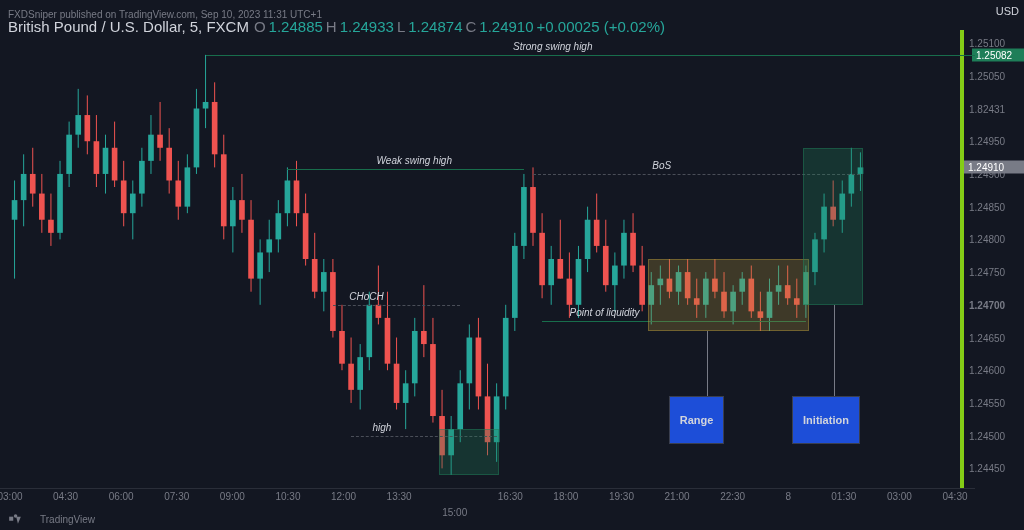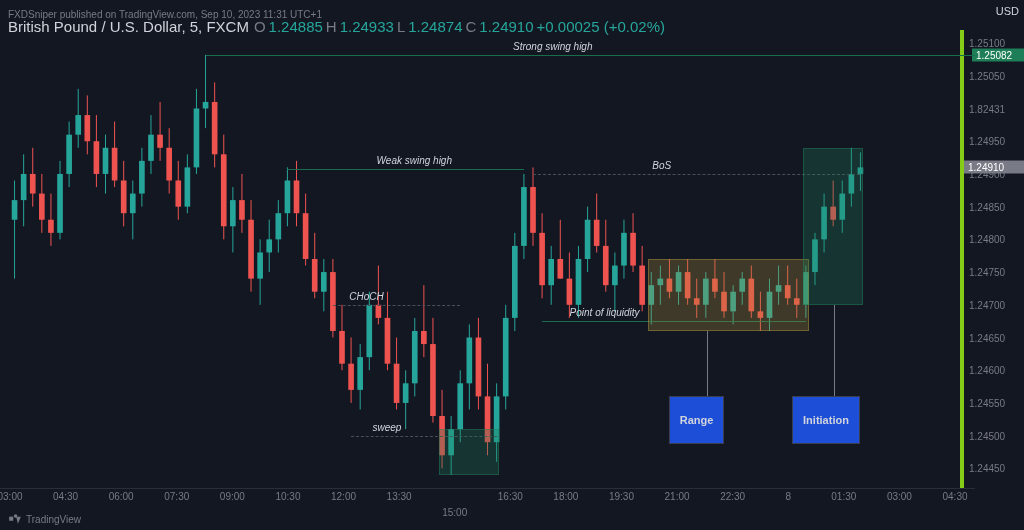--- a/index.html
+++ b/index.html
@@ -81,21 +81,21 @@
     color: #787b86;
   }
   .x-tick { position: absolute; top: 2px; transform: translateX(-50%); }
   .footer {
     position: absolute;
     bottom: 4px; left: 8px;
     font-size: 10px;
     color: #787b86;
     display: flex;
     align-items: center;
-    gap: 4px;
+    gap: 18px;
   }
   .annotation {
     position: absolute;
     font-size: 10px;
     font-style: italic;
     color: #d1d4dc;
     white-space: nowrap;
     z-index: 5;
   }
   .label-box {
@@ -357,21 +357,21 @@
   <div id="rects">
       <div class="rect init" style="left: 439.228px; top: 399.114px; width: 60.2138px; height: 45.8px;"></div>
       <div class="rect range" style="left: 648.43px; top: 229px; width: 160.267px; height: 71.9714px;"></div>
       <div class="rect init" style="left: 803.058px; top: 117.771px; width: 60.2138px; height: 157.029px;"></div>
     </div>
 
   
   <div class="annotation" id="ann-strong" style="left: 513.005px; top: 10.8629px;">Strong swing high</div>
   <div class="annotation" id="ann-weak" style="left: 376.569px; top: 125.363px;">Weak swing high</div>
   <div class="annotation" id="ann-choch" style="left: 349.282px; top: 260.8px;">CHoCH</div>
-  <div class="annotation" id="ann-sweep" style="left: 372.473px; top: 391.657px;">sweep</div>
+  <div class="annotation" id="ann-sweep" style="left: 372.473px; top: 391.657px;">high</div>
   <div class="annotation" id="ann-pol" style="left: 569.58px; top: 277.157px;">Point of liquidity</div>
   <div class="annotation" id="ann-bos" style="left: 652.346px; top: 129.943px;">BoS</div>
 
   
   <div class="label-box" id="lbl-range" style="left: 668.729px; top: 366.4px;">Range</div>
   <div class="label-box" id="lbl-init" style="left: 792.069px; top: 366.4px;">Initiation</div>
   <div class="label-callout" id="call-range" style="left: 706.729px; top: 300.971px; height: 65.4286px;"></div>
   <div class="label-callout" id="call-init" style="left: 834.069px; top: 274.8px; height: 91.6px;"></div>
 </div>
 
@@ -379,21 +379,21 @@
   <div class="y-unit">USD</div>
   <div id="y-ticks">
       <div class="y-tick" style="top: 13.0857px;">1.25100</div>
       <div class="y-tick" style="top: 45.8px;">1.25050</div>
       <div class="y-tick" style="top: 78.5143px;">1.82431</div>
       <div class="y-tick" style="top: 111.229px;">1.24950</div>
       <div class="y-tick" style="top: 143.943px;">1.24900</div>
       <div class="y-tick" style="top: 176.657px;">1.24850</div>
       <div class="y-tick" style="top: 209.371px;">1.24800</div>
       <div class="y-tick" style="top: 242.086px;">1.24750</div>
-      <div class="y-tick" style="top: 274.8px;">1.24700</div>
+      <div class="y-tick" style="top: 274.8px; font-weight: bold;">1.24700</div>
       <div class="y-tick" style="top: 307.514px;">1.24650</div>
       <div class="y-tick" style="top: 340.229px;">1.24600</div>
       <div class="y-tick" style="top: 372.943px;">1.24550</div>
       <div class="y-tick" style="top: 405.657px;">1.24500</div>
       <div class="y-tick" style="top: 438.371px;">1.24450</div>
     </div>
   <div class="y-badge green" id="badge-swing" style="top: 24.8629px;">1.25082</div>
   <div class="y-badge gray" id="badge-curr" style="top: 137.4px;">1.24910</div>
 </div>
 

